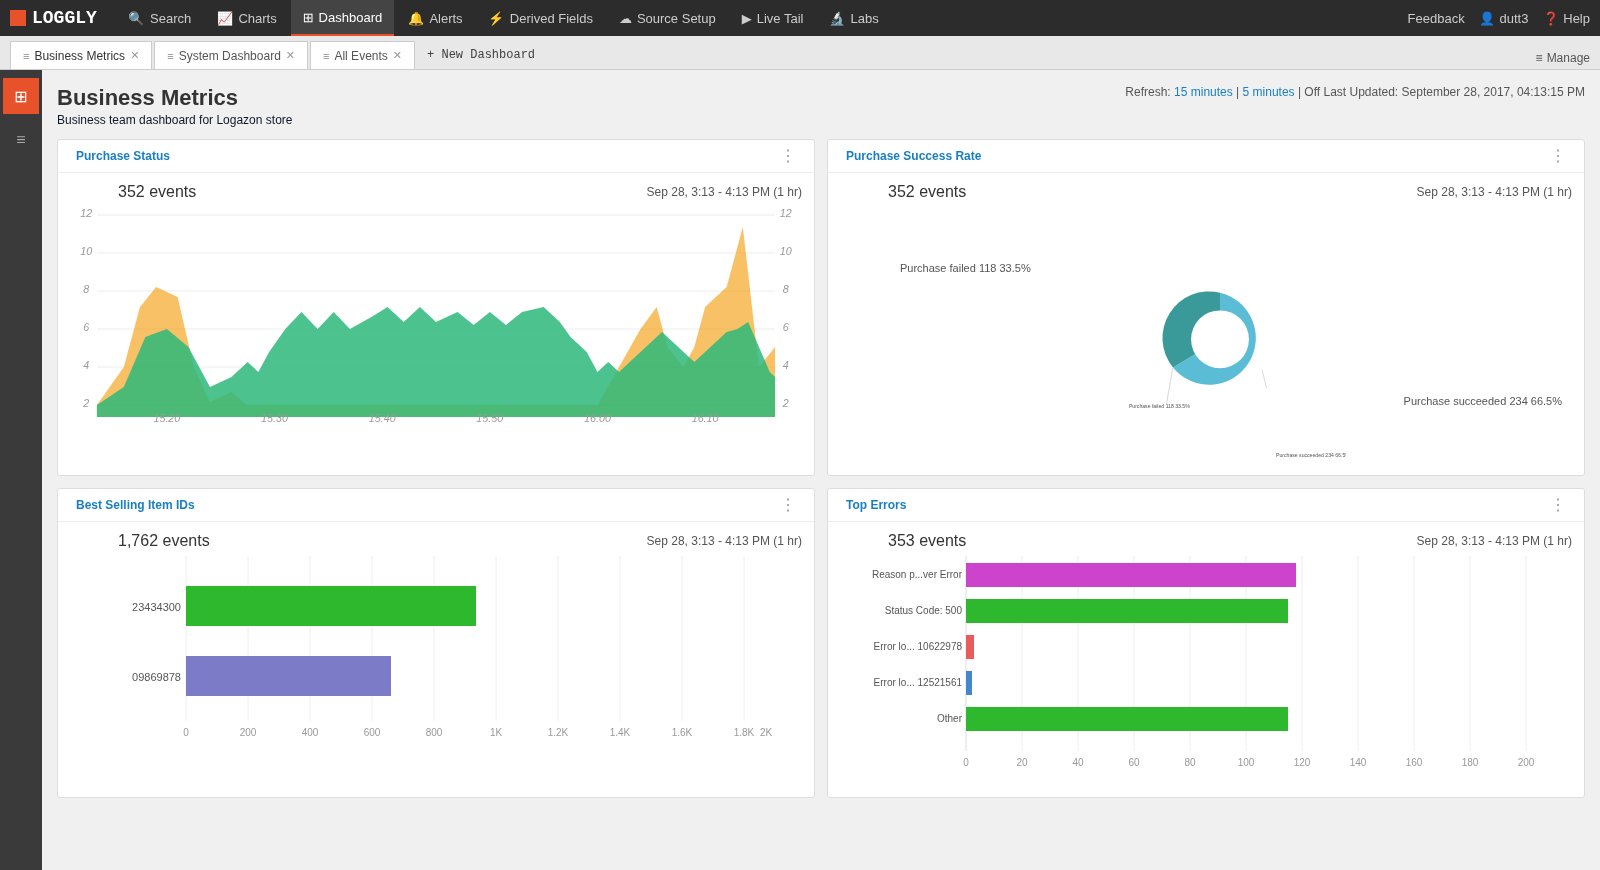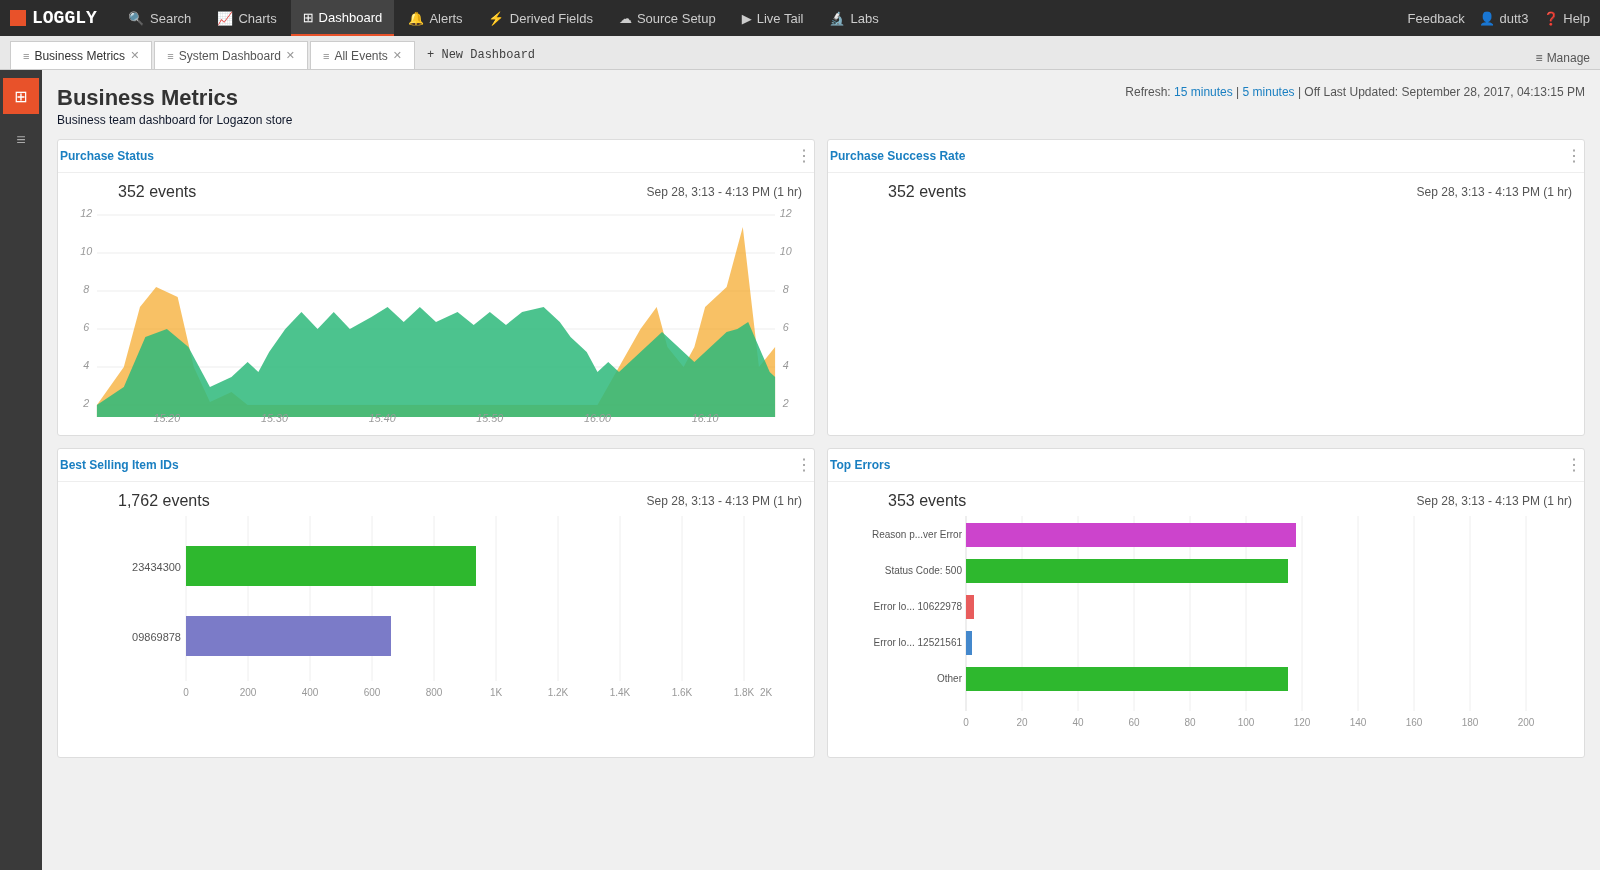--- a/index.html
+++ b/index.html
@@ -219,21 +219,21 @@
     }
     .chart-card {
       background: #fff;
       border: 1px solid #ddd;
       border-radius: 3px;
     }
     .chart-header {
       display: flex;
       justify-content: space-between;
       align-items: center;
-      padding: 8px 2px;
+      padding: 8px 18px;
       border-bottom: 1px solid #eee;
     }
     .chart-title {
       color: #1a7fc1;
       font-size: 12px;
       font-weight: 600;
     }
     .chart-menu-btn {
       cursor: pointer;
       color: #999;
@@ -433,20 +433,39 @@
         <div class="chart-header">
           <span class="chart-title">Purchase Success Rate</span>
           <span class="chart-menu-btn">⋮</span>
         </div>
         <div class="chart-body">
           <div class="chart-stats-row">
             <span class="chart-events">352 events</span>
             <span class="chart-timerange">Sep 28, 3:13 - 4:13 PM  (1 hr)</span>
           </div>
 
+          <div class="donut-container">
+            <svg viewBox="0 0 600 280">
+
+              <path d="M330,145 L330,45 A100,100 0 1,1 229.3,205.5 Z" fill="#5bbcd6"></path>
+
+              <path d="M330,145 L229.3,205.5 A100,100 0 0,1 330,45 Z" fill="#3a9a9a"></path>
+
+              <circle cx="330" cy="145" r="62" fill="white"></circle>
+
+              <text x="200" y="293" font-size="11" fill="#555" text-anchor="middle">Purchase failed 118 33.5%</text>
+              <line x1="229" y1="206" x2="215" y2="285" stroke="#aaa" stroke-width="1"></line>
+              <text x="450" y="398" font-size="11" fill="#555" text-anchor="start">Purchase succeeded 234 66.5%</text>
+
+              <line x1="420" y1="210" x2="430" y2="250" stroke="#aaa" stroke-width="1"></line>
+            </svg>
+
+            <div style="position:absolute; top: 55px; left: 60px; font-size:11px; color:#555;">Purchase failed 118 33.5%</div>
+            <div style="position:absolute; bottom: 60px; right: 10px; font-size:11px; color:#555;">Purchase succeeded 234 66.5%</div>
+          </div>
         </div>
       </div>
 
       <div class="chart-card">
         <div class="chart-header">
           <span class="chart-title">Best Selling Item IDs</span>
           <span class="chart-menu-btn">⋮</span>
         </div>
         <div class="chart-body">
           <div class="chart-stats-row">

